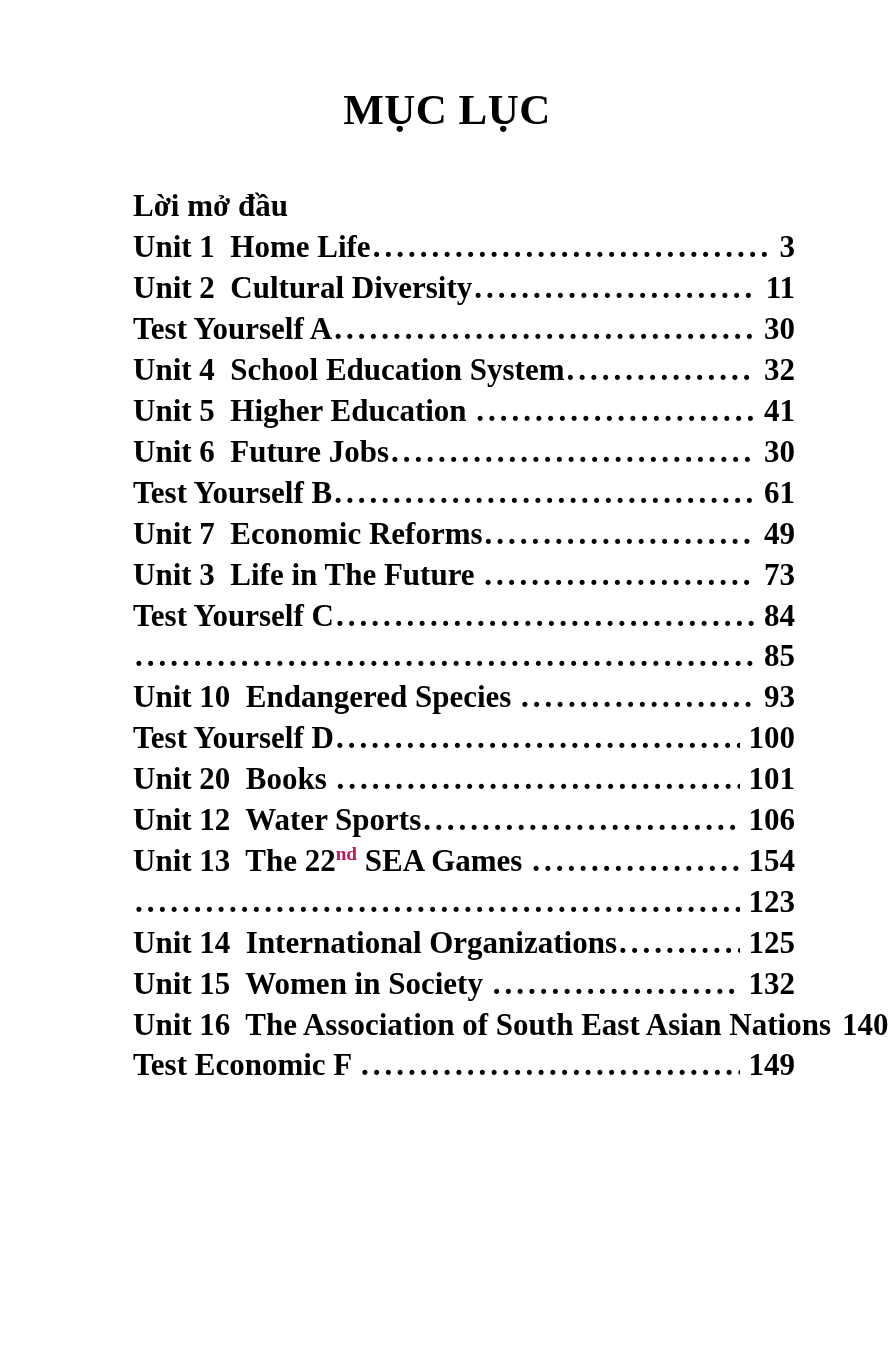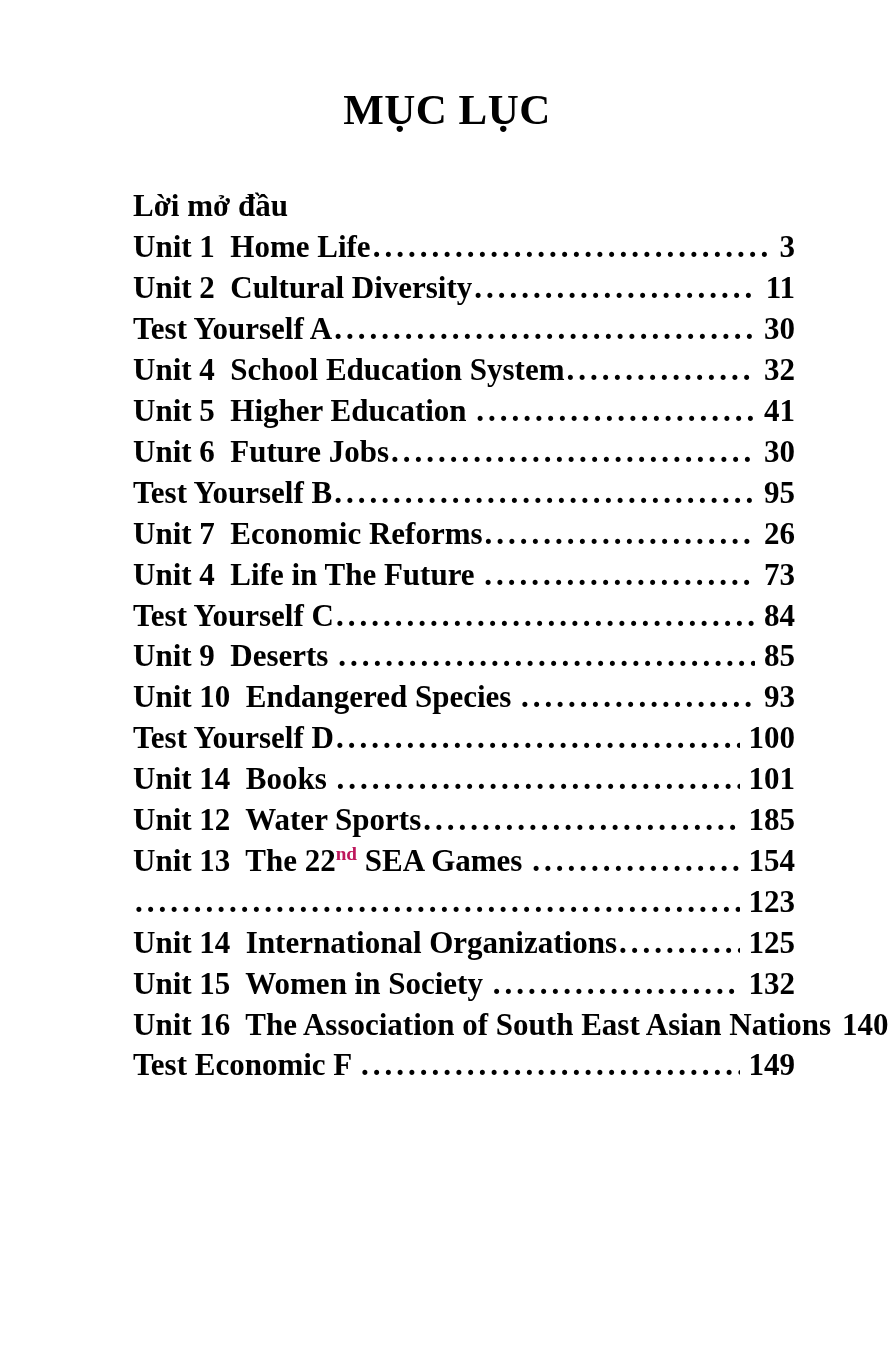--- a/index.html
+++ b/index.html
@@ -97,69 +97,68 @@
 
   <div class="toc-row">
     <span class="label"><span class="lbl-main">Unit 6  Future Jobs</span><sup class="lbl-sup"></sup><span class="lbl-after"></span></span>
     <span class="dots"></span>
     <span class="pagenum">30</span>
   </div>
 
   <div class="toc-row">
     <span class="label"><span class="lbl-main">Test Yourself B</span><sup class="lbl-sup"></sup><span class="lbl-after"></span></span>
     <span class="dots"></span>
-    <span class="pagenum">95</span>
+    <span class="pagenum">61</span>
   </div>
 
   <div class="toc-row">
     <span class="label"><span class="lbl-main">Unit 7  Economic Reforms</span><sup class="lbl-sup"></sup><span class="lbl-after"></span></span>
     <span class="dots"></span>
-    <span class="pagenum">26</span>
+    <span class="pagenum">49</span>
   </div>
 
   <div class="toc-row">
-    <span class="label"><span class="lbl-main">Unit 4  Life in The Future </span><sup class="lbl-sup"></sup><span class="lbl-after"></span></span>
+    <span class="label"><span class="lbl-main">Unit 3  Life in The Future </span><sup class="lbl-sup"></sup><span class="lbl-after"></span></span>
     <span class="dots"></span>
     <span class="pagenum">73</span>
   </div>
 
   <div class="toc-row">
     <span class="label"><span class="lbl-main">Test Yourself C</span><sup class="lbl-sup"></sup><span class="lbl-after"></span></span>
     <span class="dots"></span>
     <span class="pagenum">84</span>
   </div>
 
   <div class="toc-row">
-    <span class="label"><span class="lbl-main">Unit 9  Deserts </span><sup class="lbl-sup"></sup><span class="lbl-after"></span></span>
     <span class="dots"></span>
     <span class="pagenum">85</span>
   </div>
 
   <div class="toc-row">
     <span class="label"><span class="lbl-main">Unit 10  Endangered Species </span><sup class="lbl-sup"></sup><span class="lbl-after"></span></span>
     <span class="dots"></span>
     <span class="pagenum">93</span>
   </div>
 
   <div class="toc-row">
     <span class="label"><span class="lbl-main">Test Yourself D</span><sup class="lbl-sup"></sup><span class="lbl-after"></span></span>
     <span class="dots"></span>
     <span class="pagenum">100</span>
   </div>
 
   <div class="toc-row">
-    <span class="label"><span class="lbl-main">Unit 14  Books </span><sup class="lbl-sup"></sup><span class="lbl-after"></span></span>
+    <span class="label"><span class="lbl-main">Unit 20  Books </span><sup class="lbl-sup"></sup><span class="lbl-after"></span></span>
     <span class="dots"></span>
     <span class="pagenum">101</span>
   </div>
 
   <div class="toc-row">
     <span class="label"><span class="lbl-main">Unit 12  Water Sports</span><sup class="lbl-sup"></sup><span class="lbl-after"></span></span>
     <span class="dots"></span>
-    <span class="pagenum">185</span>
+    <span class="pagenum">106</span>
   </div>
 
   <div class="toc-row">
     <span class="label"><span class="lbl-main">Unit 13  The 22</span><sup class="lbl-sup" style="color: #be185d;">nd</sup><span class="lbl-after"> SEA Games </span></span>
     <span class="dots"></span>
     <span class="pagenum">154</span>
   </div>
 
   <div class="toc-row">
     <span class="dots"></span>

